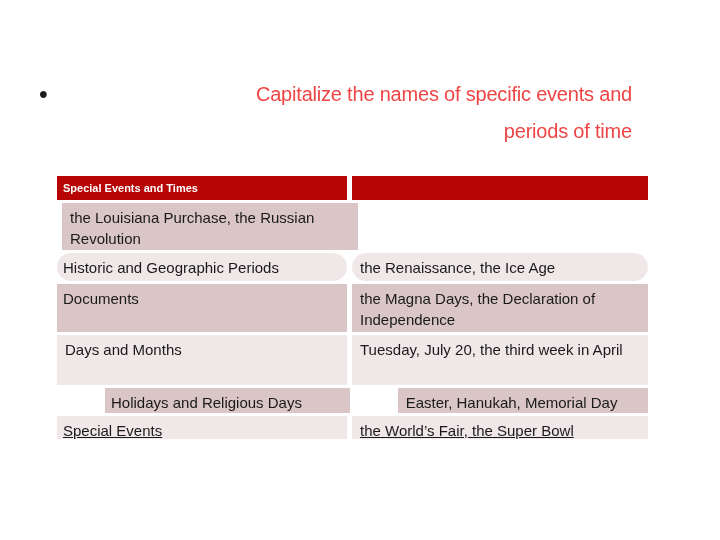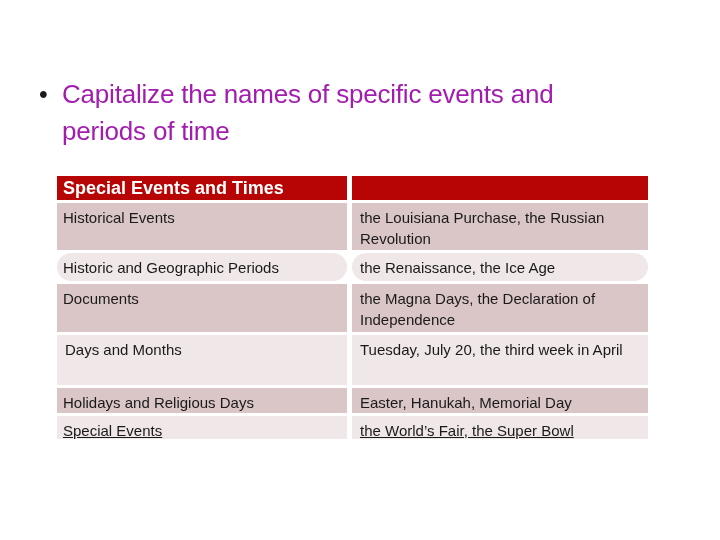--- a/index.html
+++ b/index.html
@@ -27,24 +27,25 @@
   }
   .bullet-marker {
     width: 23px;
     flex: 0 0 23px;
     font-size: 25px;
     line-height: 37px;
     color: #1a1a1a;
   }
   .title-lines {
     width: 570px;
-    font-size: 26px;
+    font-size: 20px;
     line-height: 37px;
     letter-spacing: -0.2px;
-    color: #a21caf;
+    color: #ef4444;
+    text-align: right;
   }
   .title-lines span { display: block; }
 
   
   .events-table {
     position: absolute;
     left: 57px;
     top: 176px;
     width: 591px;
   }
@@ -59,35 +60,35 @@
     line-height: 21px;
     color: #1a1a1a;
   }
   .cell.left  { width: 290px; padding: 4px 8px 0 6px; }
   .cell.right { width: 296px; margin-left: 5px; padding: 4px 10px 0 8px; }
 
   .t-row.header .cell {
     background: #b70404;
     color: #ffffff;
     font-weight: bold;
-    font-size: 18px;
+    font-size: 11px;
     line-height: 24px;
     padding-top: 0;
   }
   .t-row.header .cell.left,
   .t-row.header .cell.right { height: 24px; }
 
   .t-row.dark  .cell { background: #dac6c6; }
   .t-row.light .cell { background: #f0e8e8; }
 
   .t-row.r1 .cell { height: 47px; }
   .t-row.r2 .cell { height: 28px; border-radius: 14px; }
   .t-row.r3 .cell { height: 48px; }
   .t-row.r4 .cell { height: 50px; padding-left: 8px; }
-  .t-row.r5 .cell { height: 25px; }
+  .t-row.r5 .cell { height: 25px; margin-left: 48px; }
   .t-row.r6 .cell { height: 23px; text-decoration: underline; }
 </style>
 </head>
 <body>
 
 <div class="slide">
 
   <div class="title-block">
     <span class="bullet-marker">•</span>
     <div class="title-lines">
@@ -97,21 +98,20 @@
   </div>
 
   <div class="events-table">
 
     <div class="t-row header">
       <div class="cell left">Special Events and Times</div>
       <div class="cell right"></div>
     </div>
 
     <div class="t-row dark r1">
-      <div class="cell left">Historical Events</div>
       <div class="cell right">the Louisiana Purchase, the Russian Revolution</div>
     </div>
 
     <div class="t-row light r2">
       <div class="cell left">Historic and Geographic Periods</div>
       <div class="cell right">the Renaissance, the Ice Age</div>
     </div>
 
     <div class="t-row dark r3">
       <div class="cell left">Documents</div>

